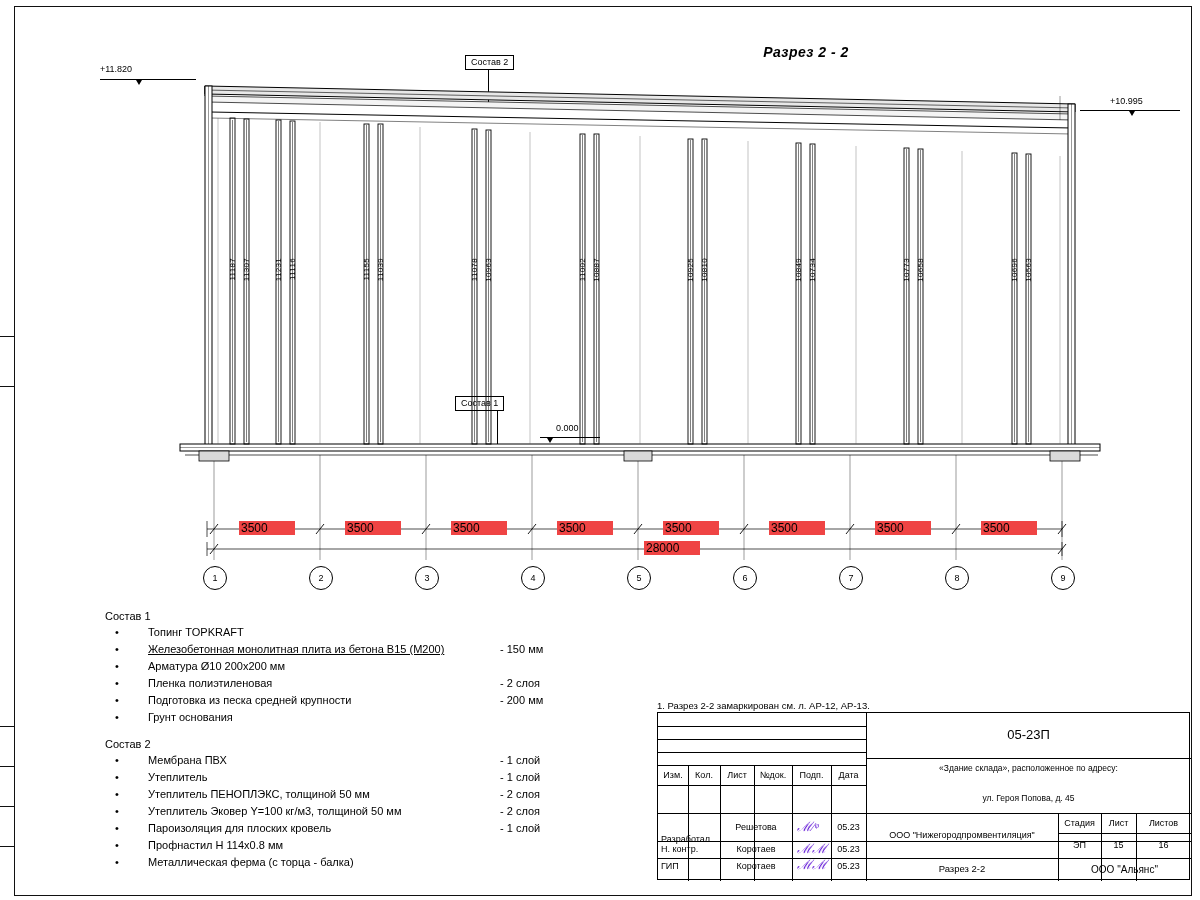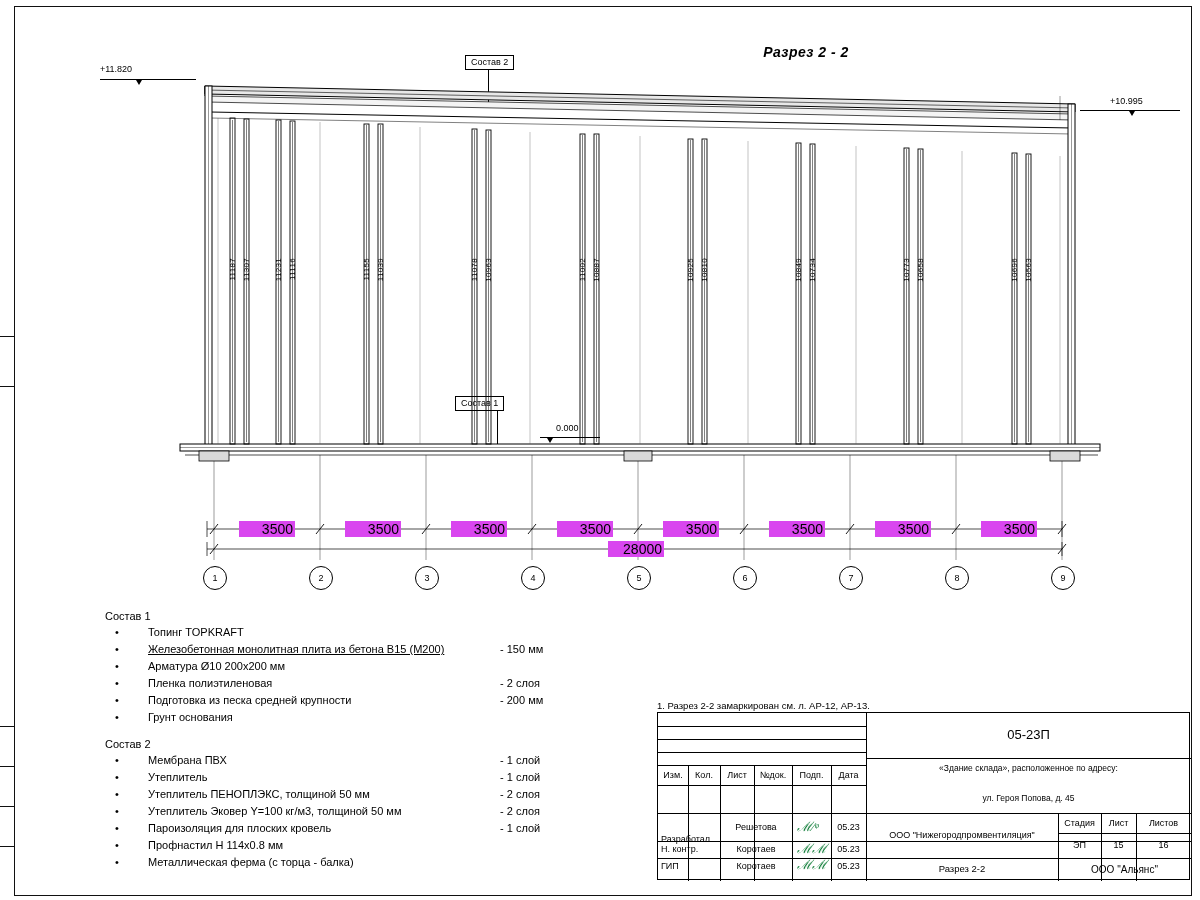--- a/index.html
+++ b/index.html
@@ -78,23 +78,23 @@
     width:22px; height:22px;
     border:1px solid #000;
     border-radius:50%;
     font-size:9px;
     text-align:center;
     line-height:22px;
     background:#fff;
   }
   .dimnum {
     position:absolute;
-    font-size:14px;
-    text-align:right;
-    background:#d946ef;
+    font-size:12px;
+    text-align:left;
+    background:#ef4444;
     padding:0 2px;
   }
 
   
   .spec-title { position:absolute; font-size:11px; }
   .spec-row { position:absolute; font-size:11px; white-space:nowrap; }
   .bullet { position:absolute; font-size:11px; }
   .spec-val { position:absolute; font-size:11px; white-space:nowrap; }
 
   
@@ -120,21 +120,21 @@
     text-align:center;
     line-height:1.15;
     overflow:hidden;
   }
   #stamp .cell.left { justify-content:flex-start; padding-left:3px; }
   .sig {
     position:absolute;
     font-family:"Liberation Serif", serif;
     font-style:italic;
     font-size:13px;
-    color:#15803d;
+    color:#6d28d9;
   }
 </style>
 </head>
 <body>
 
 <div id="sheet">
 
   <div id="frame-left-strip">
     <div class="strip-div" style="top:330px"></div>
     <div class="strip-div" style="top:380px"></div>
@@ -311,21 +311,21 @@
   <div class="dimtxt" style="left:1024px; top:258px;">10563</div>
 
   <div class="dimnum" style="left:239px; top:521px; width:52px;">3500</div>
   <div class="dimnum" style="left:345px; top:521px; width:52px;">3500</div>
   <div class="dimnum" style="left:451px; top:521px; width:52px;">3500</div>
   <div class="dimnum" style="left:557px; top:521px; width:52px;">3500</div>
   <div class="dimnum" style="left:663px; top:521px; width:52px;">3500</div>
   <div class="dimnum" style="left:769px; top:521px; width:52px;">3500</div>
   <div class="dimnum" style="left:875px; top:521px; width:52px;">3500</div>
   <div class="dimnum" style="left:981px; top:521px; width:52px;">3500</div>
-  <div class="dimnum" style="left:608px; top:541px; width:52px;">28000</div>
+  <div class="dimnum" style="left:644px; top:541px; width:52px;">28000</div>
 
   <div class="bubble" style="left:203px; top:566px;">1</div>
   <div class="bubble" style="left:309px; top:566px;">2</div>
   <div class="bubble" style="left:415px; top:566px;">3</div>
   <div class="bubble" style="left:521px; top:566px;">4</div>
   <div class="bubble" style="left:627px; top:566px;">5</div>
   <div class="bubble" style="left:733px; top:566px;">6</div>
   <div class="bubble" style="left:839px; top:566px;">7</div>
   <div class="bubble" style="left:945px; top:566px;">8</div>
   <div class="bubble" style="left:1051px; top:566px;">9</div>

